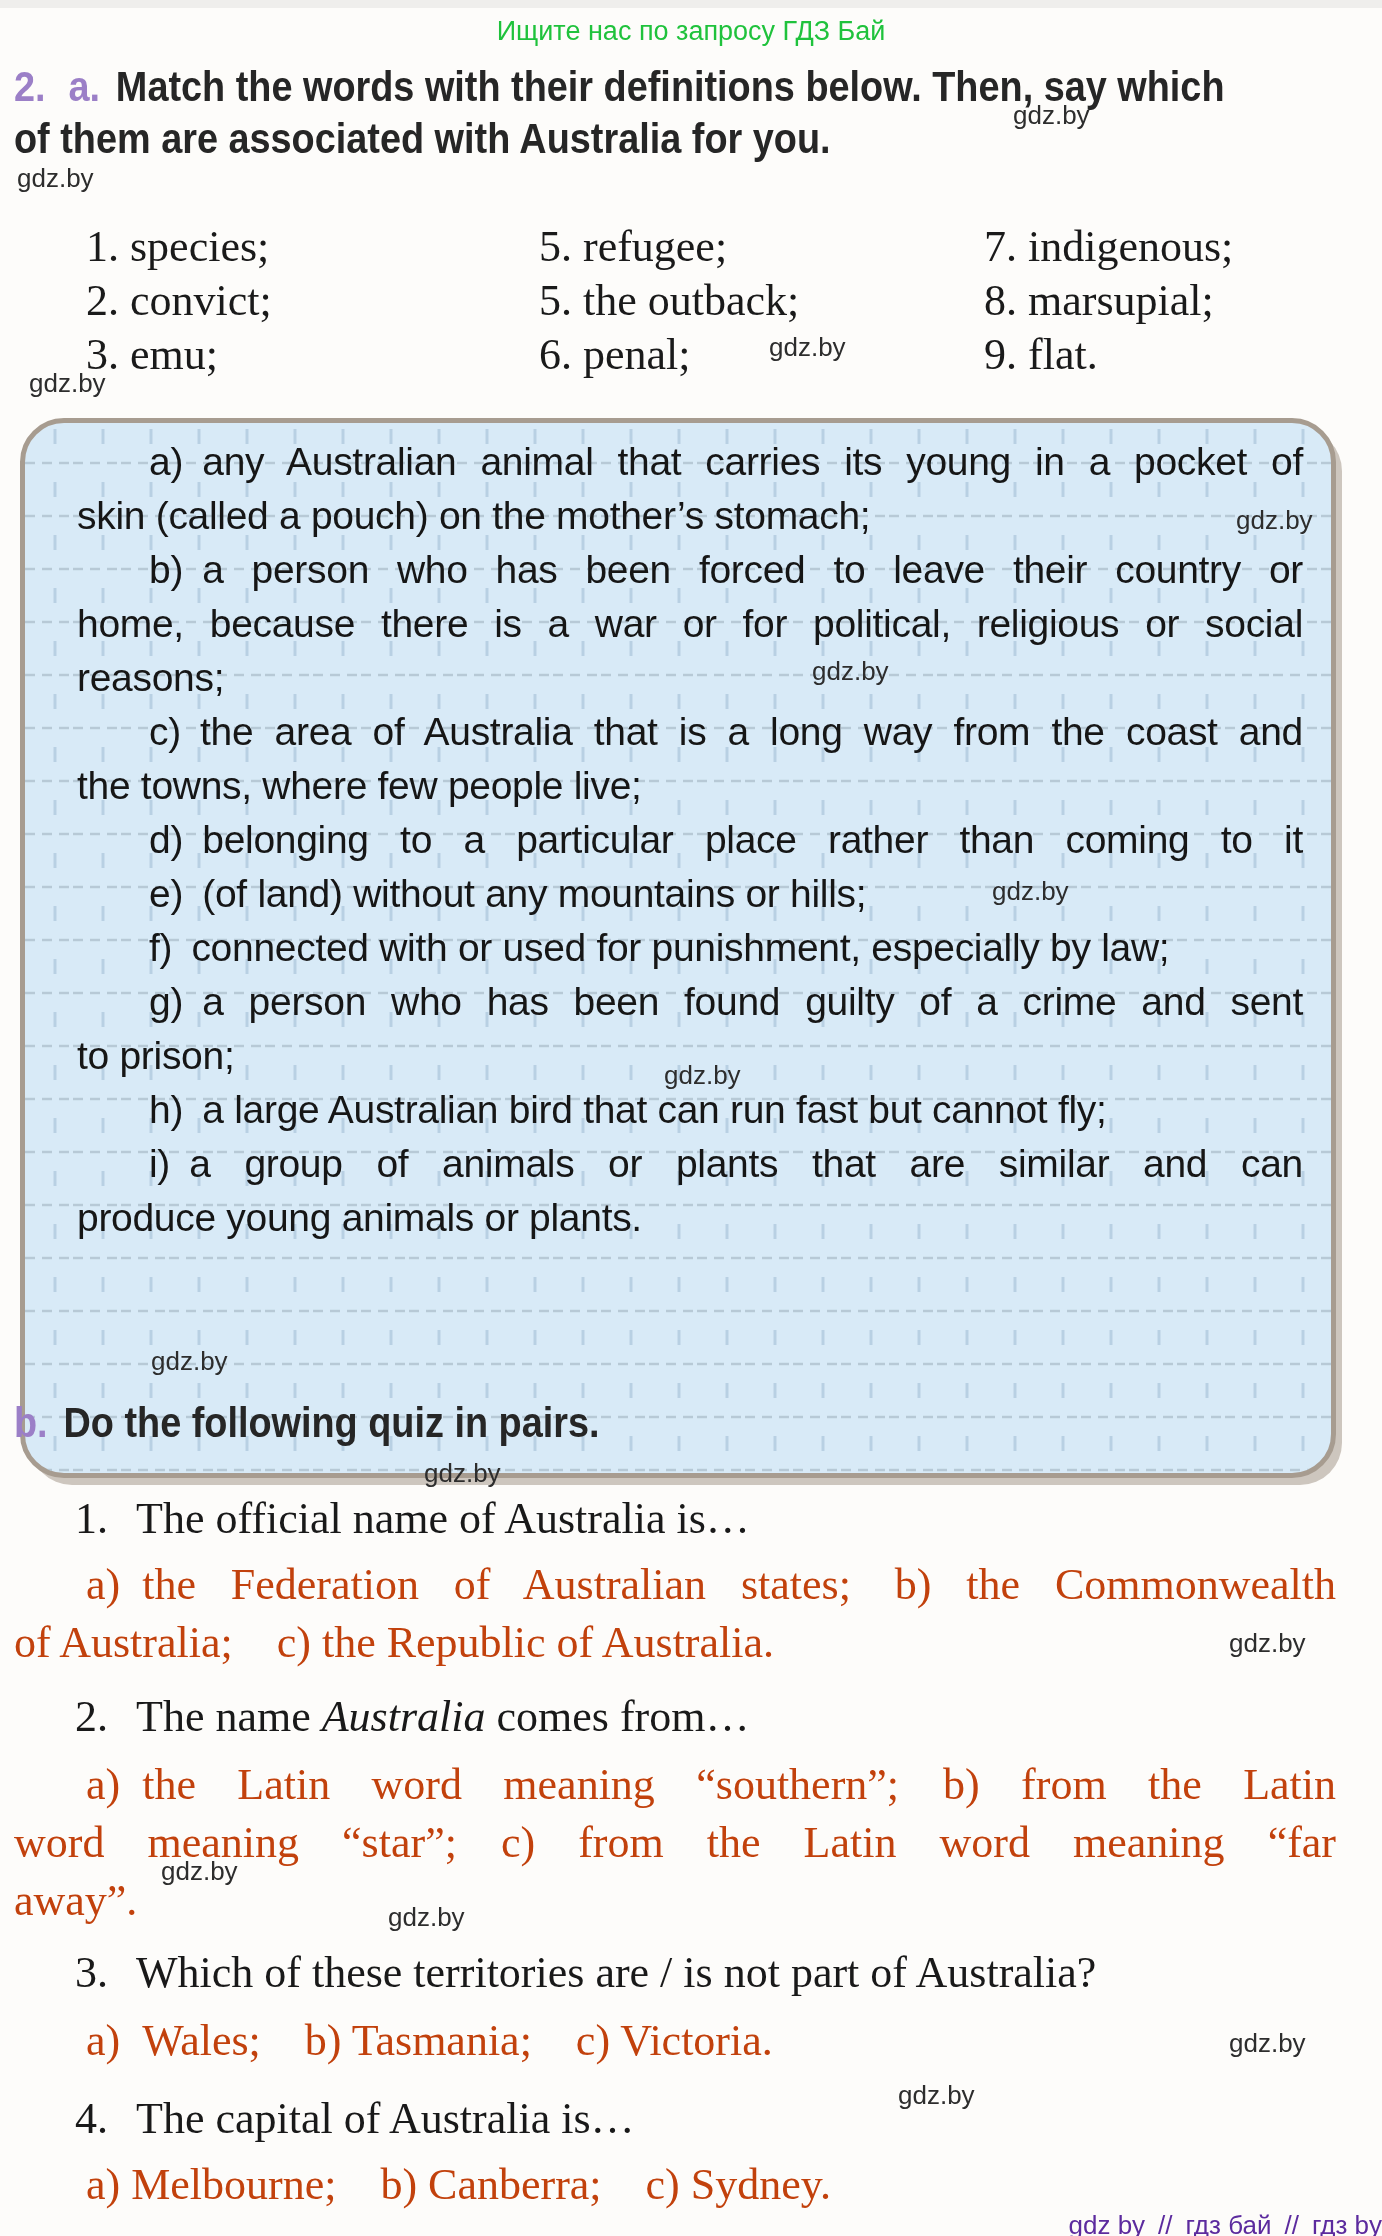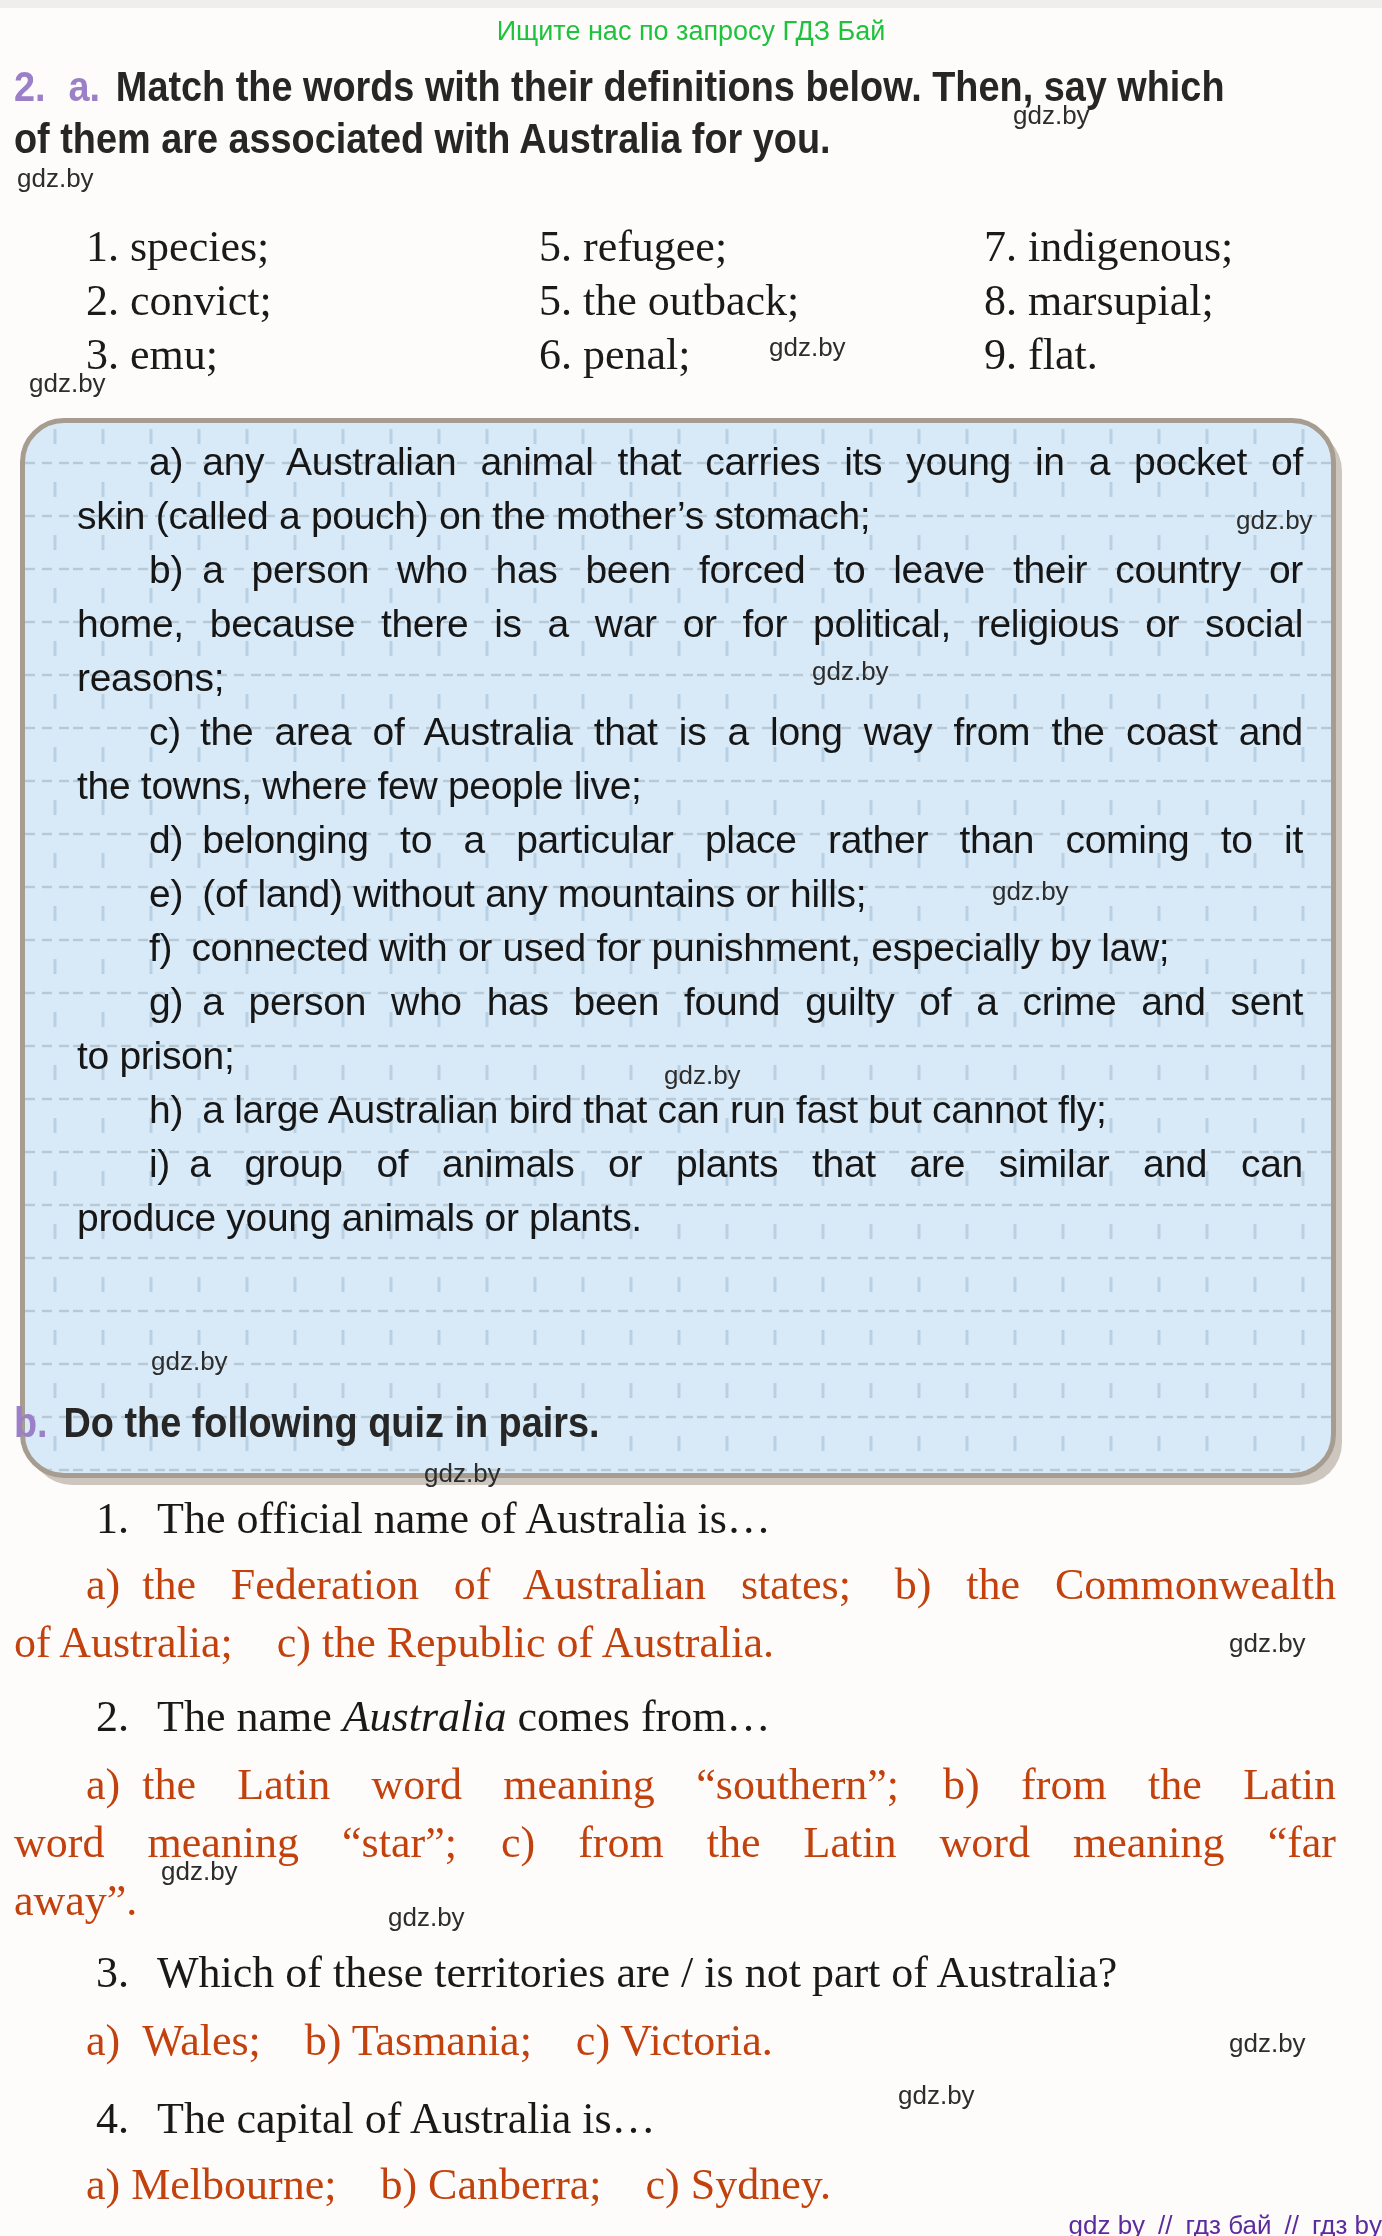--- a/index.html
+++ b/index.html
@@ -33,21 +33,21 @@
     box-shadow:8px 9px 0 -2px rgba(166,153,140,.55);}
   .defbg{position:absolute;left:0;top:0;width:100%;height:100%;border-radius:38px;}
   .defcontent{position:relative;padding:12px 28px 0 52px;
     font-family:"Liberation Sans",sans-serif;font-size:39px;line-height:54px;
     color:#161616;letter-spacing:-.3px;}
   .dl{white-space:nowrap;}
   .dl.fi{padding-left:72px;}
   .dl.ju{text-align:justify;text-align-last:justify;}
 
   
-  .qline{position:absolute;left:96px;font:44px "Liberation Serif",serif;color:#191919;
+  .qline{position:absolute;left:75px;font:44px "Liberation Serif",serif;color:#191919;
     white-space:nowrap;line-height:50px;}
   .qnum{margin-right:28px;}
   #q1{top:1486px;} #q2{top:1684px;} #q3{top:1940px;} #q4{top:2086px;}
   .qopts{position:absolute;left:14px;width:1322px;font:44px "Liberation Serif",serif;
     color:#c2410c;line-height:58px;}
   #q1o{top:1548px;} #q2o{top:1748px;} #q3o{top:2004px;} #q4o{top:2148px;}
   .ol{white-space:nowrap;}
   .ol.fi{padding-left:72px;}
   .ol.ju{text-align:justify;text-align-last:justify;}
 

